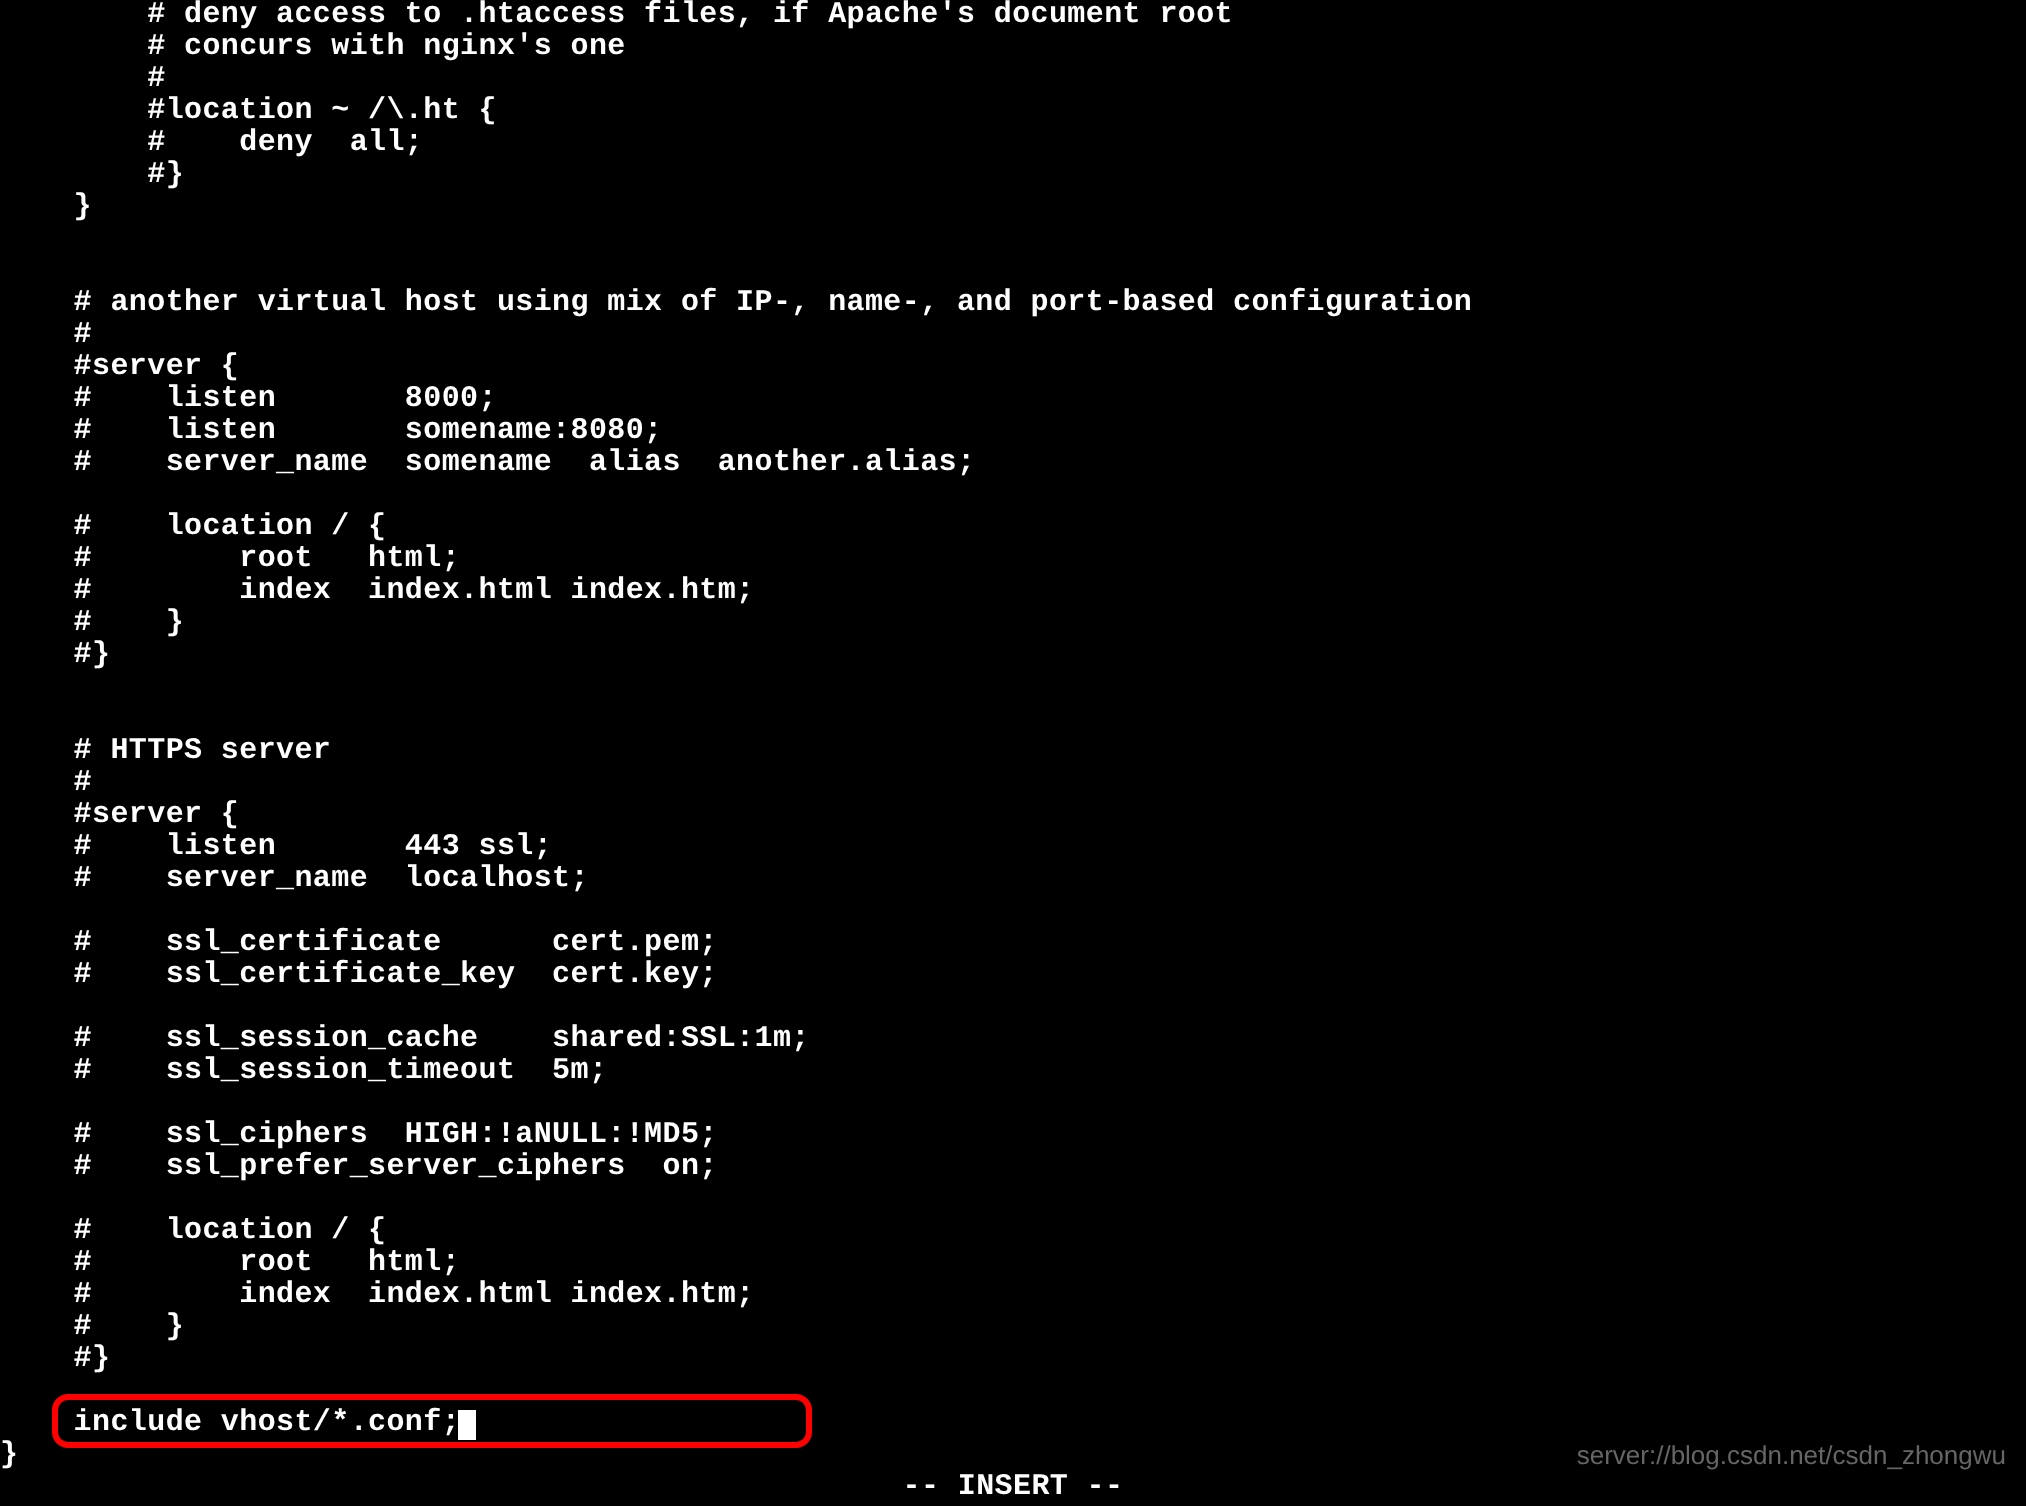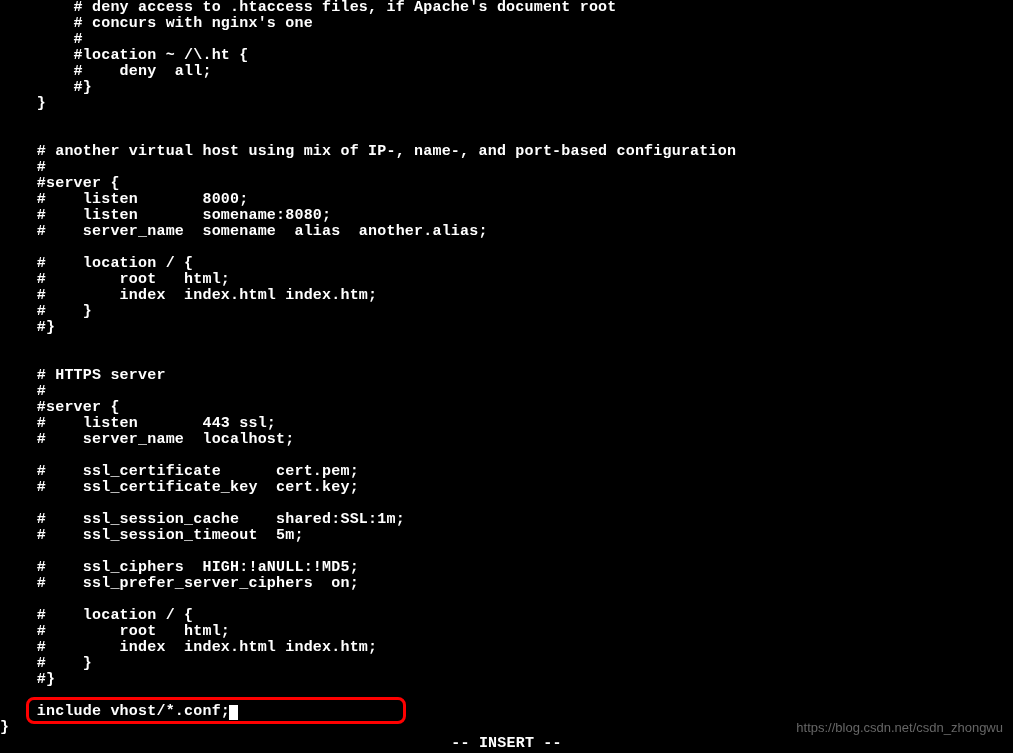--- a/index.html
+++ b/index.html
@@ -60,13 +60,13 @@
       text-align: center;
     }
   </style>
 </head>
 <body>
 
 <div class="terminal" id="terminal-content"><span class="line">        # deny access to .htaccess files, if Apache's document root</span><span class="line">        # concurs with nginx's one</span><span class="line">        #</span><span class="line">        #location ~ /\.ht {</span><span class="line">        #    deny  all;</span><span class="line">        #}</span><span class="line">    }</span><span class="line"></span><span class="line"></span><span class="line">    # another virtual host using mix of IP-, name-, and port-based configuration</span><span class="line">    #</span><span class="line">    #server {</span><span class="line">    #    listen       8000;</span><span class="line">    #    listen       somename:8080;</span><span class="line">    #    server_name  somename  alias  another.alias;</span><span class="line"></span><span class="line">    #    location / {</span><span class="line">    #        root   html;</span><span class="line">    #        index  index.html index.htm;</span><span class="line">    #    }</span><span class="line">    #}</span><span class="line"></span><span class="line"></span><span class="line">    # HTTPS server</span><span class="line">    #</span><span class="line">    #server {</span><span class="line">    #    listen       443 ssl;</span><span class="line">    #    server_name  localhost;</span><span class="line"></span><span class="line">    #    ssl_certificate      cert.pem;</span><span class="line">    #    ssl_certificate_key  cert.key;</span><span class="line"></span><span class="line">    #    ssl_session_cache    shared:SSL:1m;</span><span class="line">    #    ssl_session_timeout  5m;</span><span class="line"></span><span class="line">    #    ssl_ciphers  HIGH:!aNULL:!MD5;</span><span class="line">    #    ssl_prefer_server_ciphers  on;</span><span class="line"></span><span class="line">    #    location / {</span><span class="line">    #        root   html;</span><span class="line">    #        index  index.html index.htm;</span><span class="line">    #    }</span><span class="line">    #}</span><span class="line"></span><span class="line">    include vhost/*.conf;<span class="cursor"></span></span><span class="line">}</span><span class="line status-line">-- INSERT --</span></div>
 
 <div class="highlight-box"></div>
 
-<div class="watermark">https://blog.csdn.net/csdn_zhongwu</div>
+<div class="watermark">server://blog.csdn.net/csdn_zhongwu</div>
 
 </body></html>

